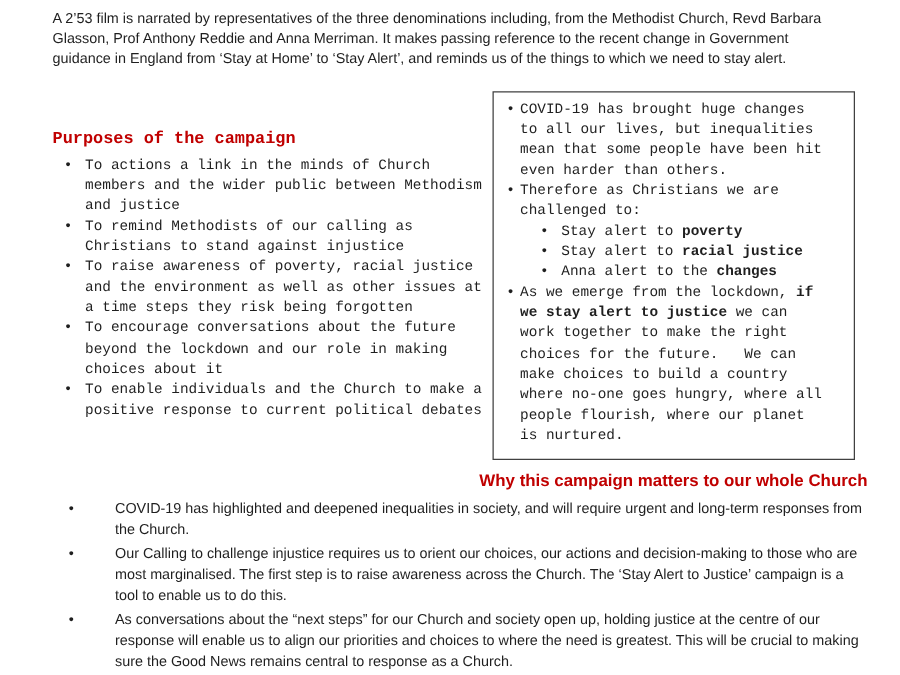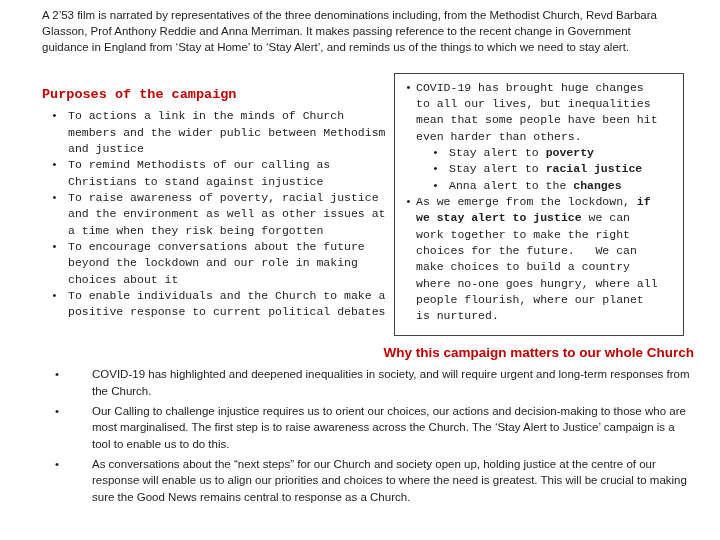--- a/index.html
+++ b/index.html
@@ -126,29 +126,30 @@
 
   <p class="intro">A 2’53 film is narrated by representatives of the three denominations including, from the Methodist Church, Revd Barbara Glasson, Prof Anthony Reddie and Anna Merriman.  It makes passing reference to the recent change in Government guidance in England from ‘Stay at Home’ to ‘Stay Alert’, and reminds us of the things to which we need to stay alert.</p>
 
   <div class="columns">
 
     <div class="left-col">
       <h2 class="red-heading">Purposes of the campaign</h2>
       <ul class="purpose-list">
         <li>To actions a link in the minds of Church members and the wider public between Methodism and justice</li>
         <li>To remind Methodists of our calling as Christians to stand against injustice</li>
-        <li>To raise awareness of poverty, racial justice and the environment as well as other issues at a time when they risk being forgotten</li>
+        <li>To raise awareness of poverty, racial justice and the environment as well as other issues at a time steps they risk being forgotten</li>
         <li>To encourage conversations about the future beyond the lockdown and our role in making choices about it</li>
         <li>To enable individuals and the Church to make a positive response to current political debates</li>
       </ul>
     </div>
 
     <div class="km-box">
       <ul class="km-list">
         <li>COVID-19 has brought huge changes to all our lives, but inequalities mean that some people have been hit even harder than others.</li>
+        <li>Therefore as Christians we are challenged to:</li>
       </ul>
       <ul class="km-sublist">
         <li><span>Stay alert to </span><b>poverty</b></li>
         <li><span>Stay alert to </span><b>racial justice</b></li>
         <li><span>Anna alert to the </span><b>changes</b></li>
       </ul>
       <ul class="km-list">
         <li><span>As we emerge from the lockdown, </span><b>if we stay alert to justice</b><span> we can work together to make the right choices for the future.&nbsp;&nbsp; We can make choices to build a country where no-one goes hungry, where all people flourish, where our planet is nurtured.</span></li>
       </ul>
     </div>

